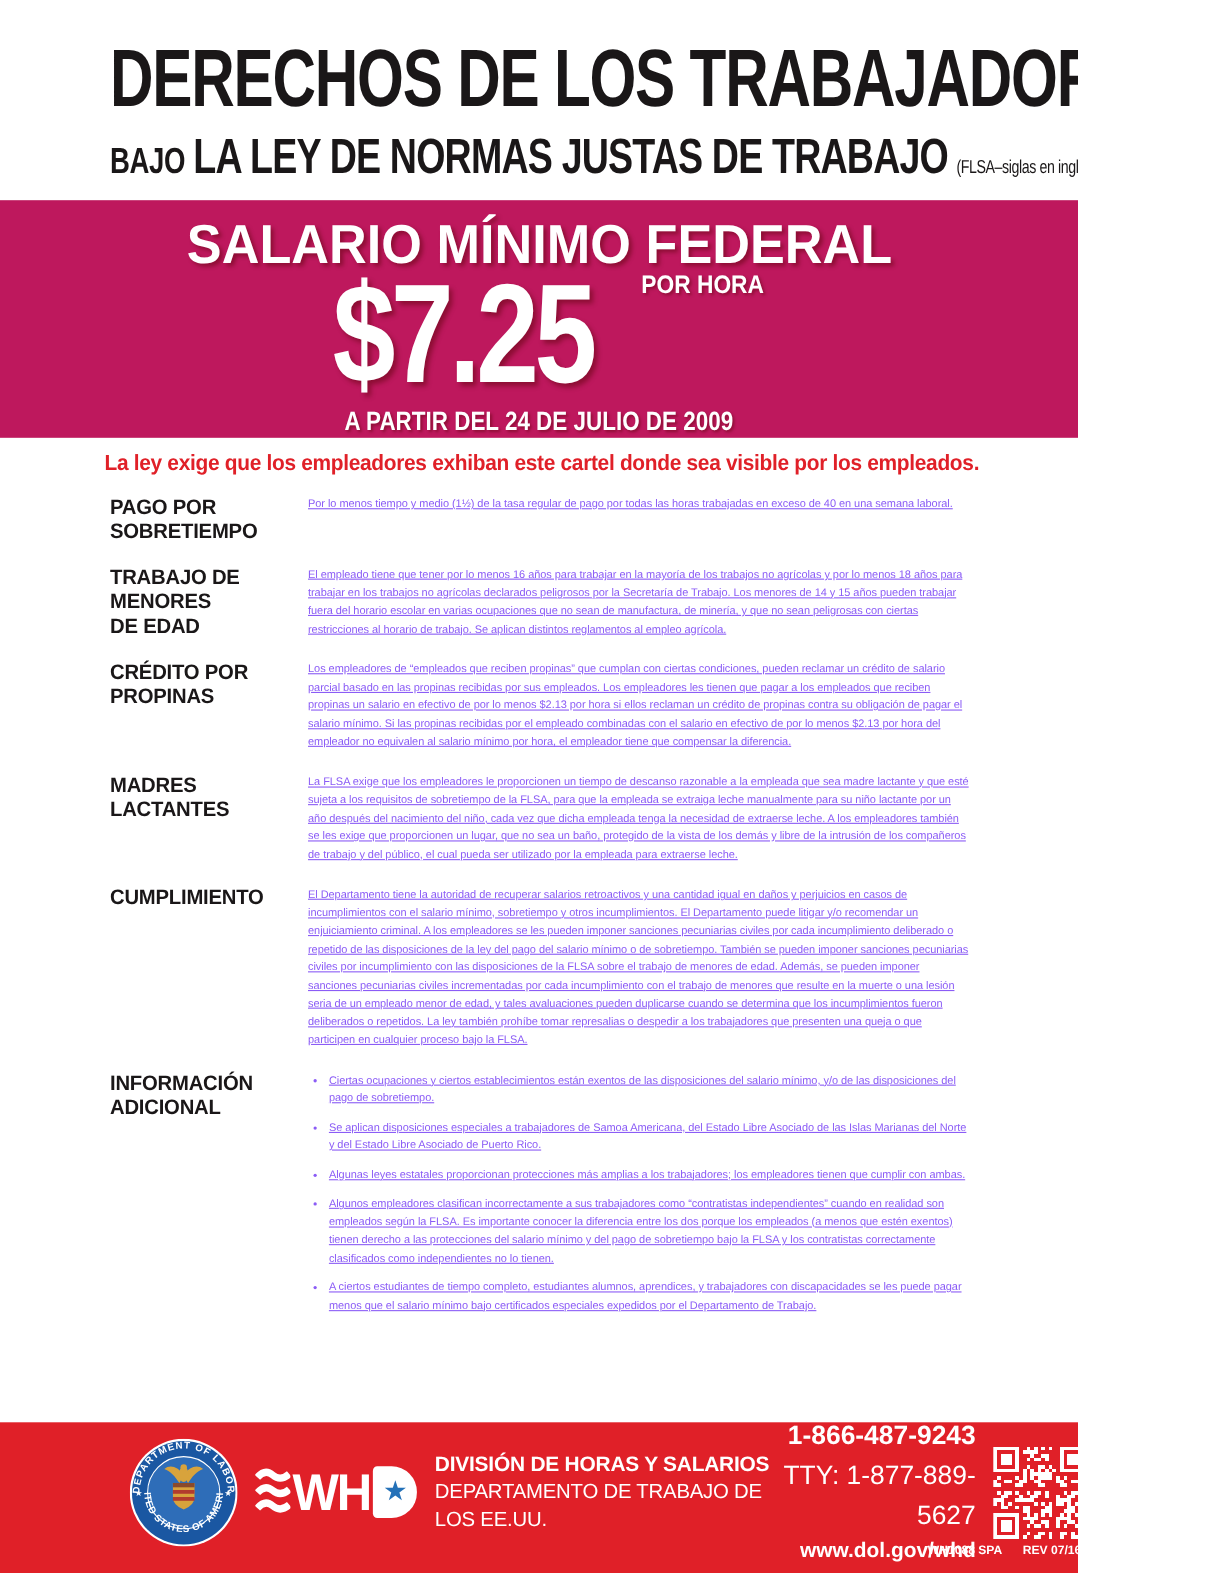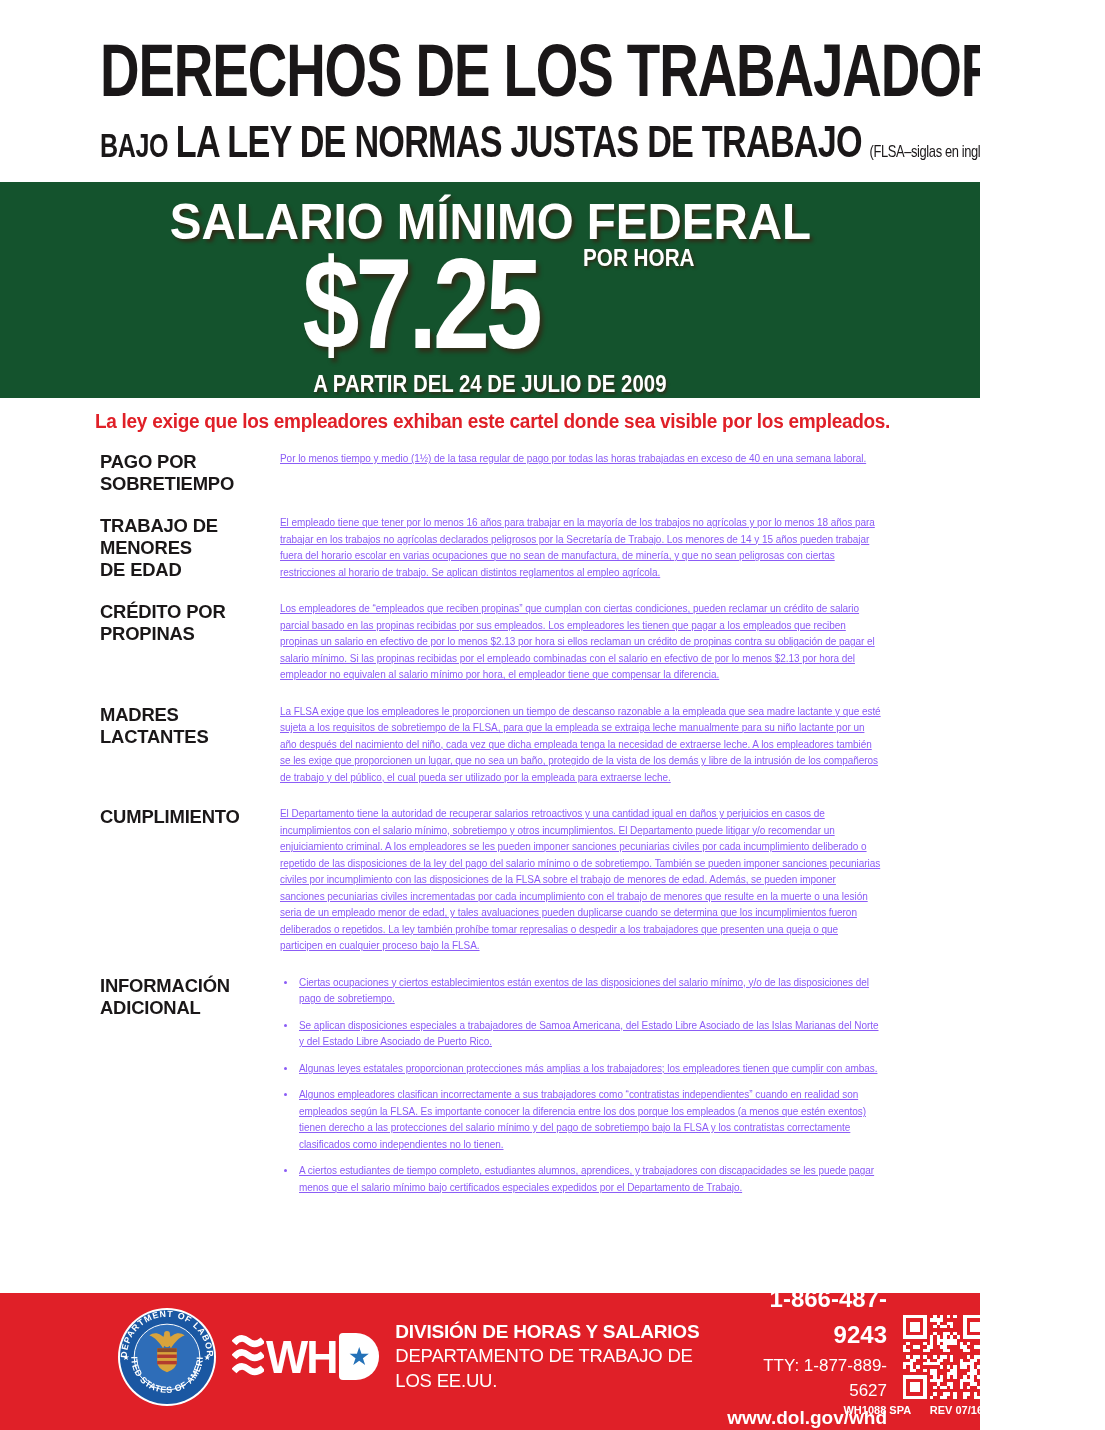--- a/index.html
+++ b/index.html
@@ -19,21 +19,21 @@
   .subtitle-row {
     margin-top:8px; white-space:nowrap; transform:scaleX(0.76); transform-origin:0 50%;
     display:flex; align-items:baseline; gap:10px; color:#1a1718;
   }
   .subtitle-prefix { font-size:33px; font-weight:bold; letter-spacing:-0.5px; }
   .subtitle-main   { font-size:45px; font-weight:bold; letter-spacing:-1px; }
   .subtitle-note   { font-size:17px; font-weight:normal; letter-spacing:-0.5px; }
 
   
   .banner {
-    margin-top:14px; height:216px; background:#14532d; text-align:center; color:#fff;
+    margin-top:14px; height:216px; background:#be185d; text-align:center; color:#fff;
     padding-top:14px;
   }
   .banner-title {
     display:inline-block; font-size:50px; font-weight:bold; letter-spacing:0;
     transform:scaleX(0.95); text-shadow:3px 3px 4px rgba(80,0,0,0.45); line-height:1.05;
   }
   .amount-row { display:flex; justify-content:center; margin-top:-4px; }
   .amount {
     font-size:128px; font-weight:bold; letter-spacing:-5px; line-height:0.92;
     display:inline-block; transform:scaleX(0.80); transform-origin:50% 100%;
@@ -85,21 +85,21 @@
   .whd-d {
     width:40px; height:47px; background:#fff; border-radius:4px 23px 23px 4px;
     display:flex; align-items:center; justify-content:center; margin-left:-1px;
   }
   .whd-star { color:#2471b8; font-size:25px; line-height:1; }
   .division { margin-left:16px; line-height:1.35; }
   .division-line1 { font-size:19px; font-weight:bold; letter-spacing:-0.2px; }
   .division-line2 { font-size:18.5px; font-weight:normal; letter-spacing:-0.2px; }
   .contact { margin-left:auto; text-align:right; line-height:1.5; }
   .contact-phone { font-size:24px; font-weight:bold; }
-  .contact-tty { font-size:17px; font-weight:normal; }
+  .contact-tty { font-size:24px; font-weight:normal; }
   .contact-web { font-size:19px; font-weight:bold; }
   .qr { width:84px; height:84px; margin-left:16px; flex:0 0 84px; }
   .doc-line {
     position:absolute; right:122px; bottom:14px; font-size:11px; font-weight:bold;
     color:#fff; letter-spacing:0;
   }
   .doc-line .doc-rev { margin-left:16px; }
 </style>
 </head>
 <body>

